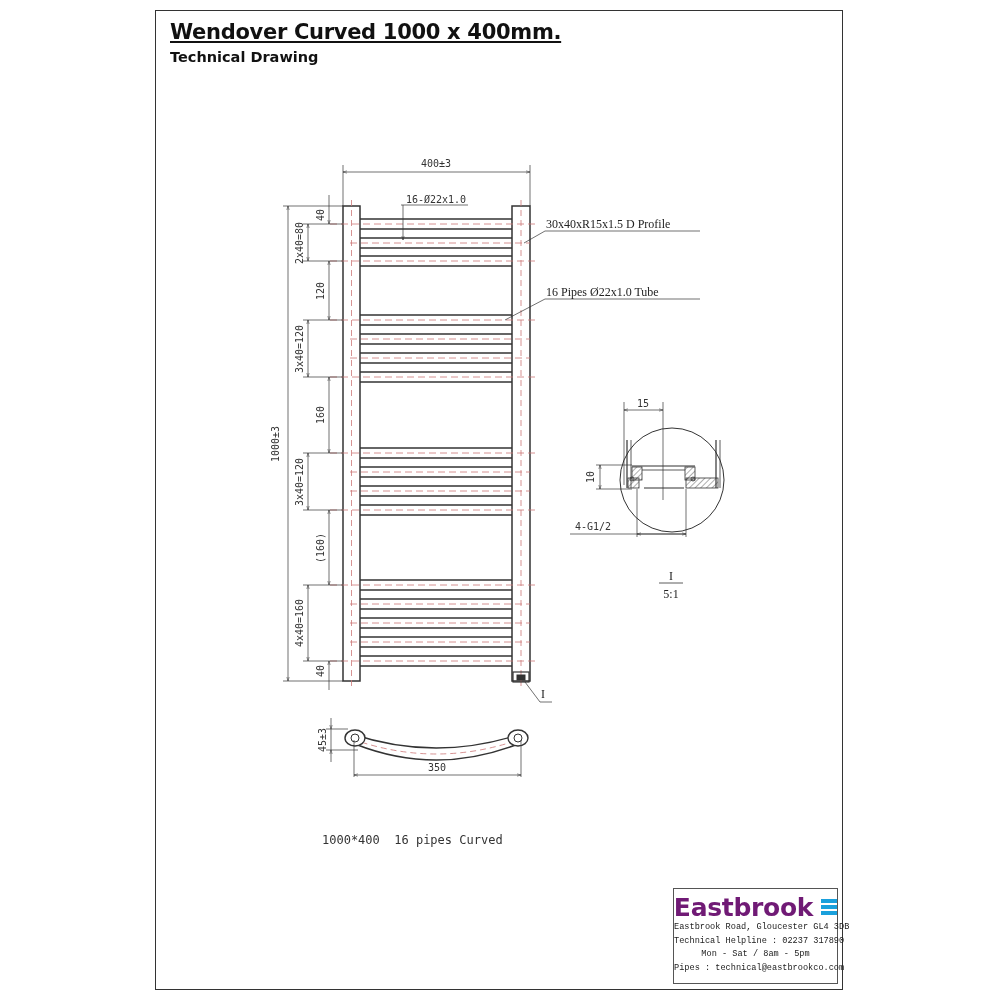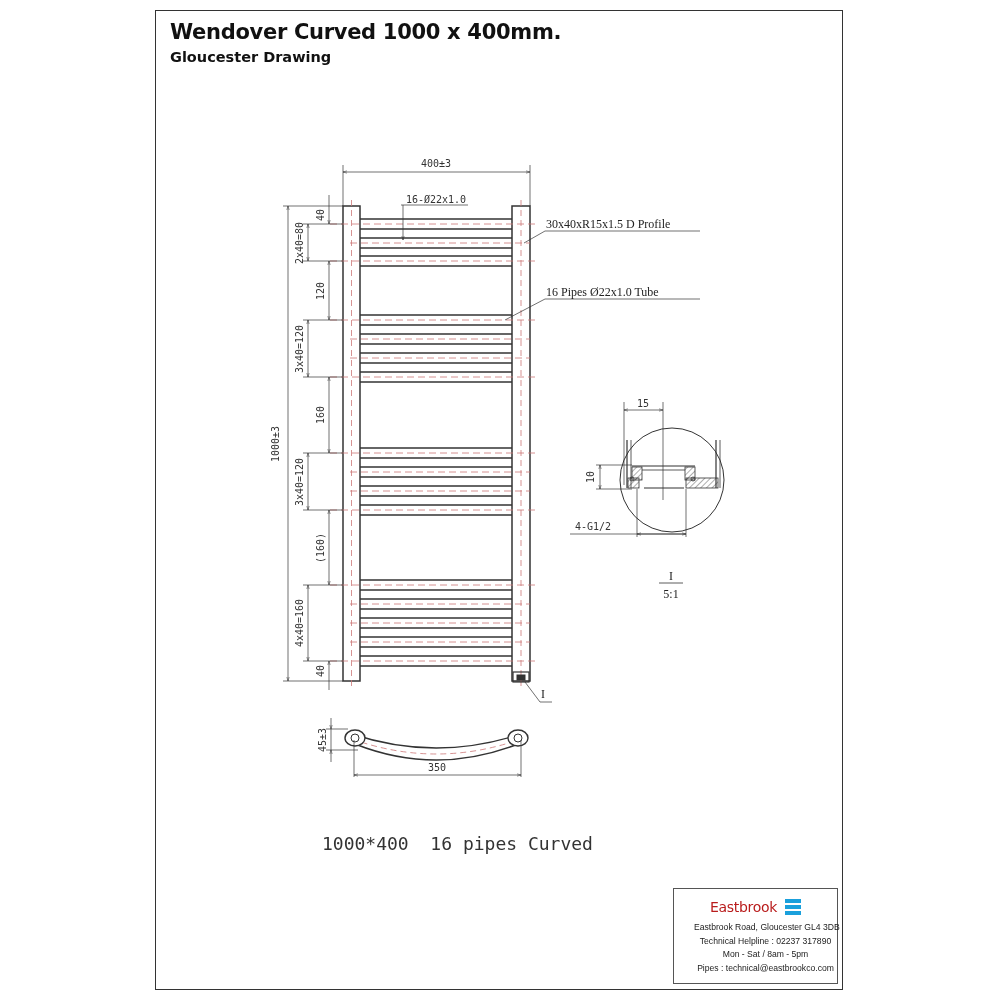--- a/index.html
+++ b/index.html
@@ -1,37 +1,37 @@
 <!DOCTYPE html>
 <html><head>
 <meta charset="utf-8">
 <style>
   html, body { margin: 0; padding: 0; background: #ffffff; }
   body { width: 1000px; height: 1000px; position: relative; overflow: hidden; font-family: "DejaVu Sans", sans-serif; }
   .frame { position: absolute; left: 155px; top: 10px; width: 688px; height: 980px; border: 1.5px solid #333; box-sizing: border-box; }
-  .title { position: absolute; left: 170px; top: 20px; font-family: "DejaVu Sans", sans-serif; font-weight: bold; font-size: 21px; color: #111; letter-spacing: -0.3px; }
+  .title { position: absolute; left: 170px; top: 20px; font-family: "DejaVu Sans", sans-serif; font-weight: bold; font-size: 21px; color: #111; letter-spacing: -0.3px; text-decoration: underline; }
   .subtitle { position: absolute; left: 170px; top: 49px; font-family: "DejaVu Sans", sans-serif; font-weight: bold; font-size: 14.5px; color: #111; }
   svg.drawing { position: absolute; left: 0; top: 0; }
   .cad { font-family: "DejaVu Sans Mono", monospace; font-size: 10px; fill: #333; }
   .cad-serif { font-family: "Liberation Serif", serif; font-size: 12px; fill: #222; }
-  .caption { position: absolute; left: 322px; top: 833px; font-family: "DejaVu Sans Mono", monospace; font-size: 18px; color: #333; white-space: pre; }
+  .caption { position: absolute; left: 322px; top: 833px; font-family: "DejaVu Sans Mono", monospace; font-size: 12px; color: #333; white-space: pre; }
   .logo-box { position: absolute; left: 673px; top: 888px; width: 165px; height: 96px; border: 1px solid #555; box-sizing: border-box; background: #fff; text-align: center; }
   .logo-row { display: flex; align-items: center; justify-content: center; margin-top: 4px; height: 28px; }
-  .logo-text { font-family: "DejaVu Sans", sans-serif; font-weight: normal; font-size: 14px; color: #b91c1c; letter-spacing: -0.3px; }
+  .logo-text { font-family: "DejaVu Sans", sans-serif; font-weight: bold; font-size: 25px; color: #701a75; letter-spacing: -0.3px; }
   .logo-mark { margin-left: 8px; display: flex; flex-direction: column; gap: 2px; }
   .logo-mark span { display: block; width: 16px; height: 4px; background: #1aa0dc; }
-  .logo-line { font-family: Liberation Sans, sans-serif; font-size: 8.6px; color: #222; line-height: 13.5px; white-space: nowrap; margin-left: 20px; }
+  .logo-line { font-family: Liberation Mono, monospace; font-size: 8.6px; color: #222; line-height: 13.5px; white-space: nowrap; }
 </style>
 </head>
 <body>
 
 <div class="frame"></div>
 
 <div class="title">Wendover Curved 1000 x 400mm.</div>
-<div class="subtitle">Gloucester Drawing</div>
+<div class="subtitle">Technical Drawing</div>
 
 <svg class="drawing" width="1000" height="1000" viewBox="0 0 1000 1000" xmlns="http://www.w3.org/2000/svg">
   <defs>
     <pattern id="hatch" patternUnits="userSpaceOnUse" width="4" height="4" patternTransform="rotate(45)">
       <line x1="0" y1="0" x2="0" y2="4" stroke="#333" stroke-width="0.8"></line>
     </pattern>
     <marker id="arr" viewBox="0 0 10 10" refX="10" refY="5" markerWidth="6" markerHeight="6" orient="auto-start-reverse">
       <path d="M0,2 L10,5 L0,8" fill="none" stroke="#333" stroke-width="1.2"></path>
     </marker>
   </defs>

